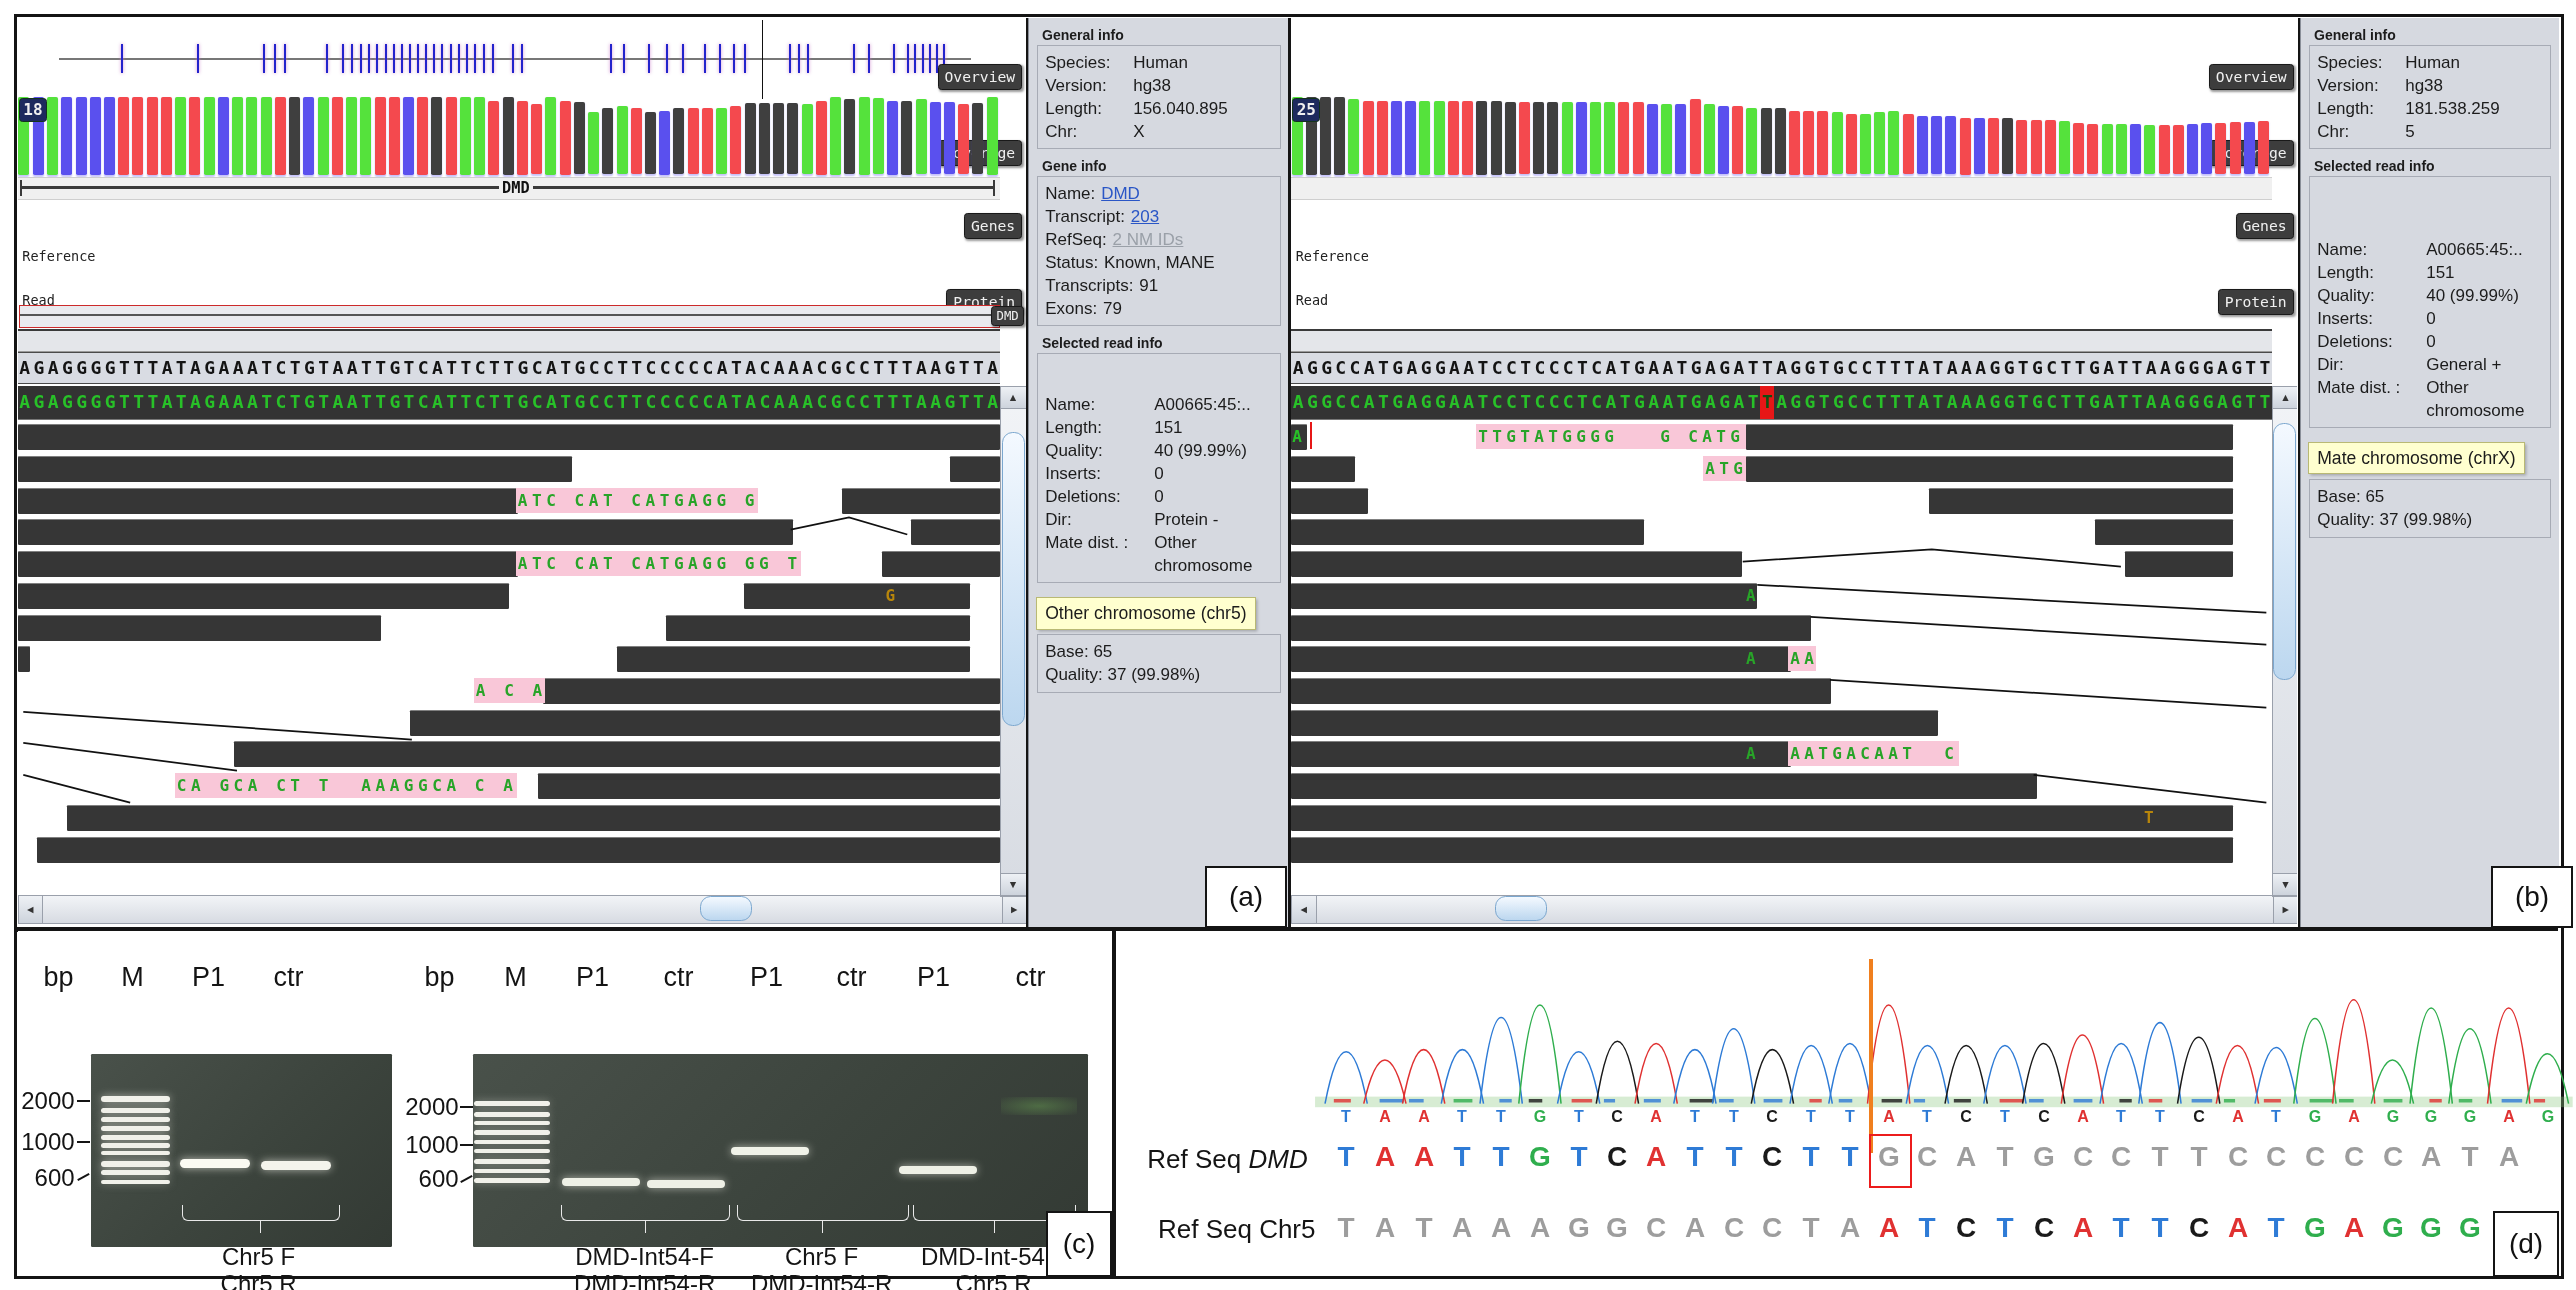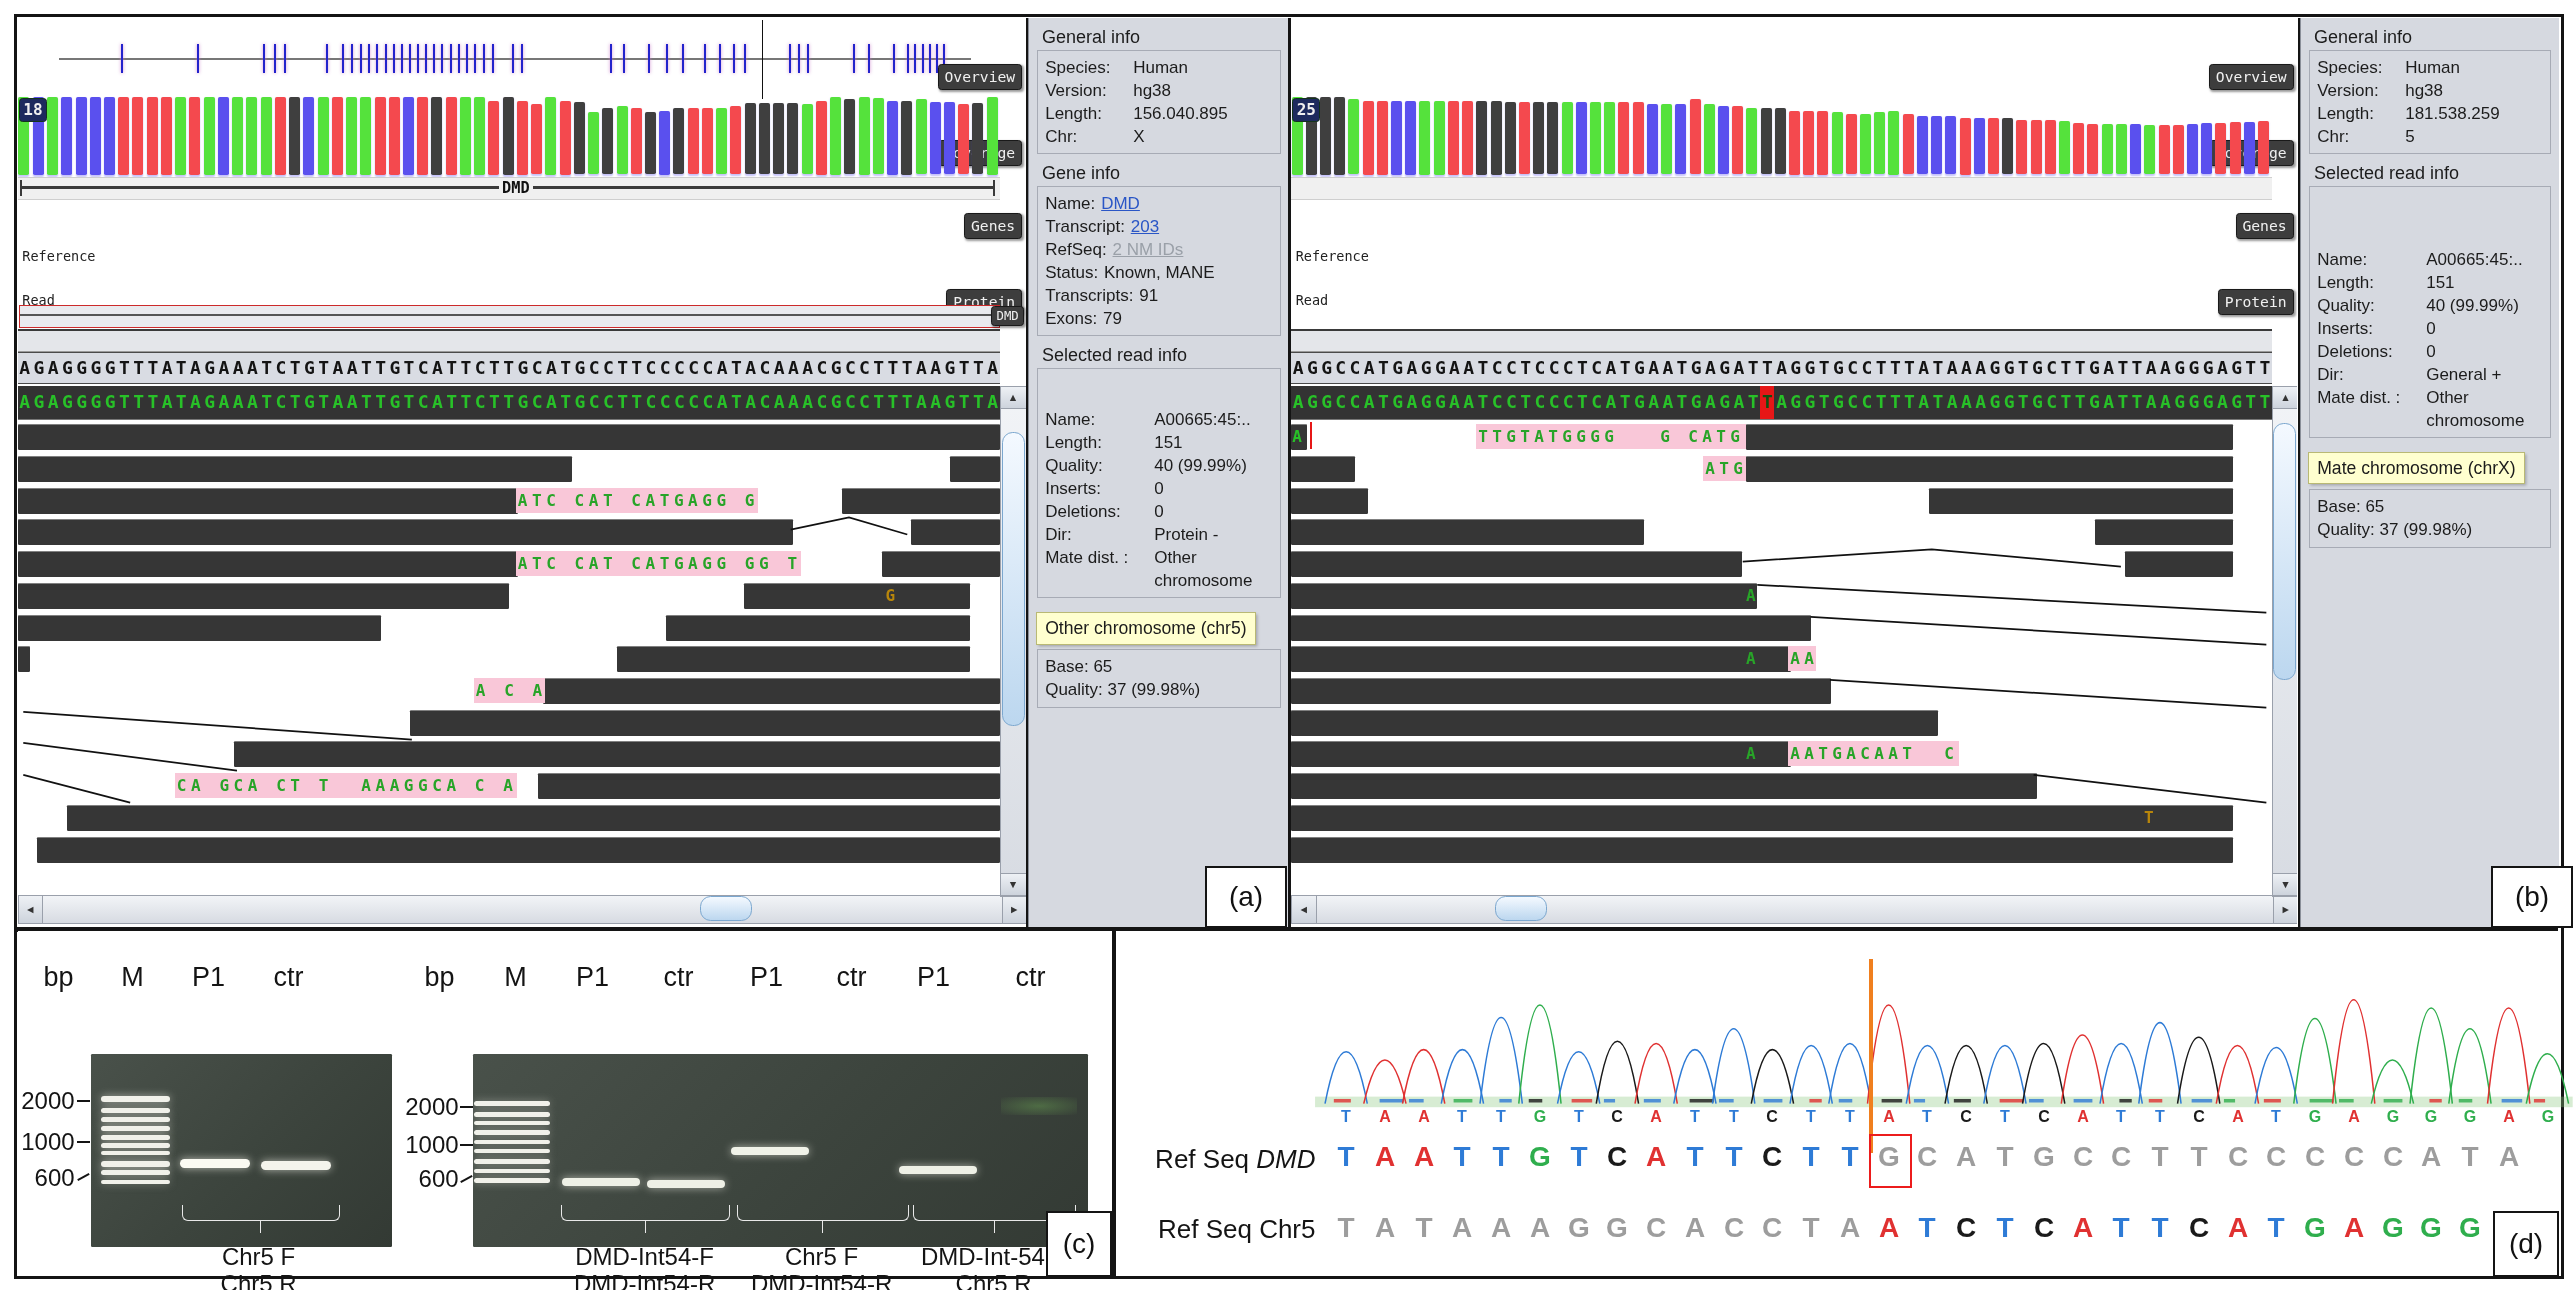--- a/index.html
+++ b/index.html
@@ -6,21 +6,21 @@
   .stage{position:relative;width:2576px;height:1291px;background:#fff;overflow:hidden;
          font-family:"Liberation Sans",sans-serif;}
   .abs{position:absolute;}
   .mono{font-family:"DejaVu Sans Mono",monospace;}
   .outer-border{left:14px;top:14px;width:2544px;height:1259px;border:3.5px solid #141414;}
   .vline{background:#141414;}
   .hline{background:#141414;}
   .browser{background:#ffffff;overflow:hidden;}
   .infopanel{background:#d6d9e0;border-left:1.2px solid #8a8f99;overflow:hidden;
              font-size:17px;color:#1c1c1c;}
-  .info-header{font-weight:normal;font-size:18px;margin:9.4px 13px 2.3px 13px;}
+  .info-header{font-weight:bold;font-size:14px;margin:9.4px 13px 2.3px 13px;}
   .info-box{border:1.2px solid #a7abb5;margin:1.2px 8.2px 5.9px 8.2px;padding:4.7px 7px;}
   .info-row{display:flex;line-height:23px;}
   .info-label{flex:0 0 109px;}
   .info-label.narrow{flex:0 0 88px;}
   .info-value{flex:1;}
   .blue-link{color:#2a56c6;text-decoration:underline;}
   .gray-link{color:#9aa0a8;text-decoration:underline;}
   .tooltip{background:#ffffcf;border:1.2px solid #b9b974;box-shadow:1.8px 1.8px 2.9px rgba(0,0,0,.25);
            padding:4.7px 8.2px;font-size:17.6px;display:inline-block;margin:8.2px 0 3.5px -1.2px;white-space:nowrap;}
   .tab{position:absolute;background:#3d3d3d;color:#f0f0f0;border:1.8px solid #191919;
@@ -1204,21 +1204,21 @@
       <div class="chromo-letter" style="position: absolute; left: 1083px; top: 281px; font-size: 28px; color: rgb(26, 26, 26);">C</div>
       <div class="chromo-letter" style="position: absolute; left: 1122px; top: 281px; font-size: 28px; color: rgb(224, 49, 49);">A</div>
       <div class="chromo-letter" style="position: absolute; left: 1160px; top: 281px; font-size: 28px; color: rgb(46, 123, 214);">T</div>
       <div class="chromo-letter" style="position: absolute; left: 1199px; top: 281px; font-size: 28px; color: rgb(47, 174, 77);">G</div>
       <div class="chromo-letter" style="position: absolute; left: 1238px; top: 281px; font-size: 28px; color: rgb(224, 49, 49);">A</div>
       <div class="chromo-letter" style="position: absolute; left: 1277px; top: 281px; font-size: 28px; color: rgb(47, 174, 77);">G</div>
       <div class="chromo-letter" style="position: absolute; left: 1315px; top: 281px; font-size: 28px; color: rgb(47, 174, 77);">G</div>
       <div class="chromo-letter" style="position: absolute; left: 1354px; top: 281px; font-size: 28px; color: rgb(47, 174, 77);">G</div>
       <div class="chromo-letter" style="position: absolute; left: 1393px; top: 281px; font-size: 28px; color: rgb(224, 49, 49);">A</div>
       <div style="position: absolute; left: 753px; top: 203px; width: 39px; height: 50px; border: 2.9px solid rgb(236, 28, 28);"></div>
-      <div style="position: absolute; left: 23.5px; top: 213px; width: 176px; text-align: right; font-size: 26px; color: rgb(20, 20, 20); white-space: nowrap;"><span>Ref Seq </span><span style="font-style: italic;">DMD</span></div>
+      <div style="position: absolute; left: 23.5px; top: 213px; width: 176px; text-align: center; font-size: 26px; color: rgb(20, 20, 20); white-space: nowrap;"><span>Ref Seq </span><span style="font-style: italic;">DMD</span></div>
       <div style="position: absolute; left: 23.5px; top: 283px; width: 176px; text-align: right; font-size: 26px; color: rgb(20, 20, 20); white-space: nowrap;">Ref Seq Chr5</div>
     </div>
 
   <div class="panel-letter" style="left:1205px;top:866px;width:78px;height:58px;">
       <span>(a)</span>
     </div>
   <div class="panel-letter" style="left:2491px;top:866px;width:78px;height:58px;">
       <span>(b)</span>
     </div>
   <div class="panel-letter" style="left:1046px;top:1211px;width:62px;height:62px;">

